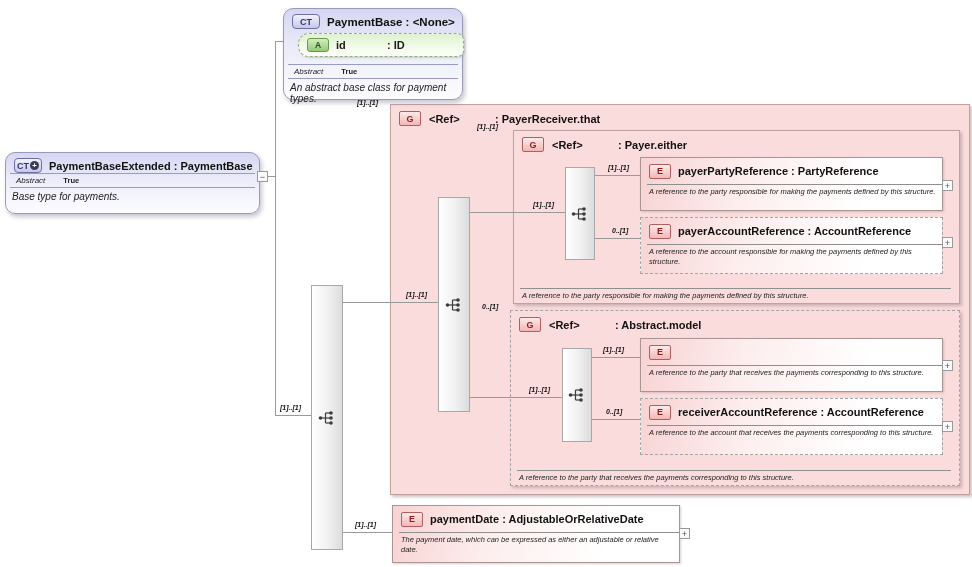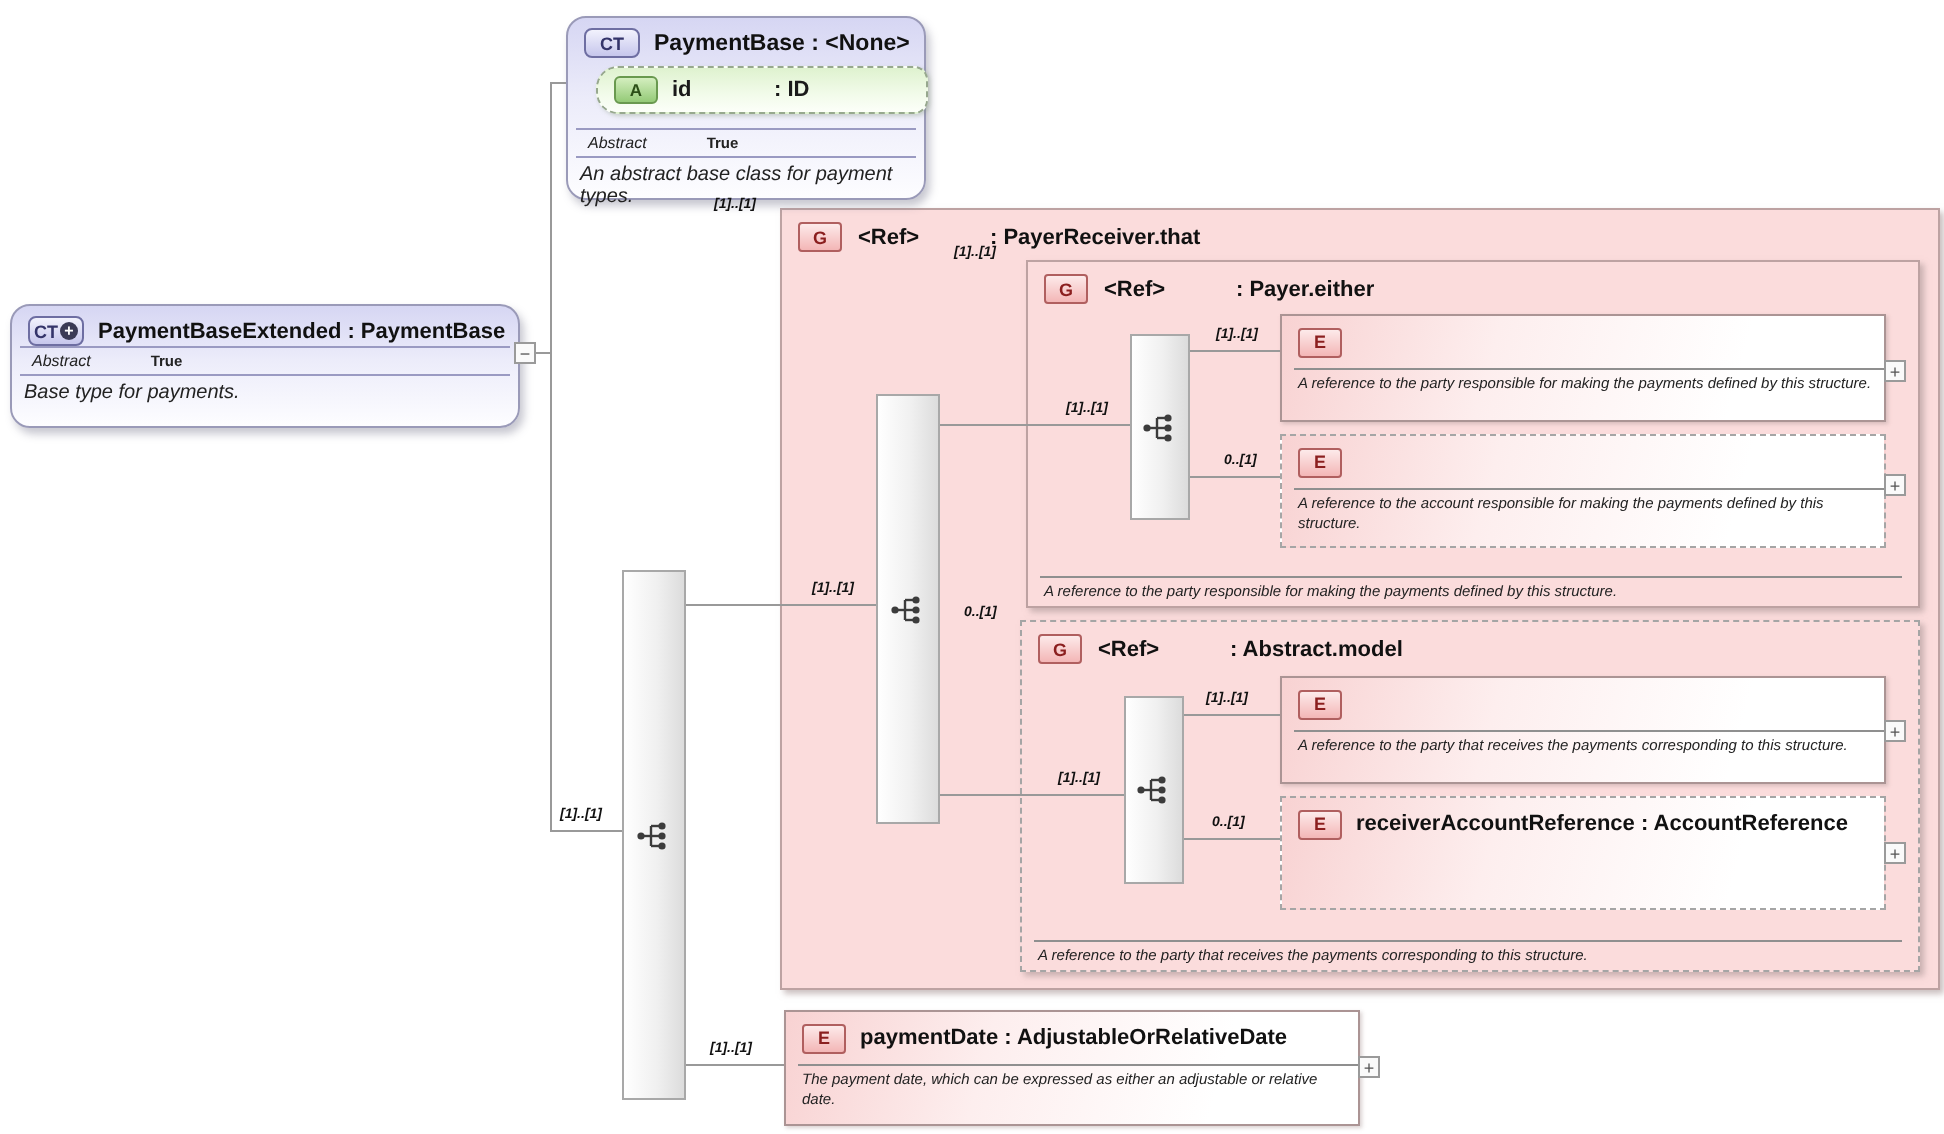--- a/index.html
+++ b/index.html
@@ -14,21 +14,21 @@
   .card{position:absolute;font-size:7px;font-style:italic;font-weight:bold;color:#111;
         white-space:nowrap;letter-spacing:0px;}
 
   
   .ctbox{position:absolute;border:1px solid #9a9ab8;border-radius:10px;
          background:linear-gradient(180deg,#d6d6f3 0%,#ecectb 40%,#fbfbff 100%);
          background:linear-gradient(180deg,#d6d6f3 0%,#ececfa 45%,#fdfdff 100%);
          box-shadow:2px 3px 4px rgba(130,130,150,.45);}
   .ct-hdr{display:flex;align-items:center;gap:7px;padding:5px 8px 0 8px;
           font-weight:bold;font-size:11.5px;color:#111;white-space:nowrap;}
-  .ct-meta{display:flex;align-items:flex-end;gap:30px;margin:0 4px;padding:2px 6px;
+  .ct-meta{display:flex;align-items:flex-end;gap:18px;margin:0 4px;padding:2px 6px;
            border-top:1px solid #9a9ac2;border-bottom:1px solid #9a9ac2;font-size:8px;}
   .ct-meta .lbl{font-style:italic;color:#222;}
   .ct-meta .val{font-weight:bold;font-size:7.5px;color:#222;}
   .ct-desc{padding:3px 8px 0 6px;font-style:italic;font-size:10px;color:#222;}
 
   
   .attr{display:flex;align-items:center;gap:7px;height:22px;width:148px;
         margin:4px 0 7px 14px;padding:0 8px;
         border:1px dashed #97a88e;border-radius:11px 7px 7px 11px;
         background:linear-gradient(180deg,#dff2cf 0%,#f2fbea 60%,#fcfff9 100%);
@@ -208,43 +208,46 @@
       <span class="val">True</span>
     </div>
     <div class="ct-desc">Base type for payments.</div>
   </div>
 
   <div class="togglebtn" style="left:257px;top:171px;">−</div>
 
   <div class="el" style="left:640px;top:157px;width:301px;height:52px;">
     <div class="el-title">
       <span class="badge badge-ge">E</span>
+      <span>payerPartyReference : PartyReference</span>
     </div>
     <div class="el-desc">A reference to the party responsible for making the payments defined by this structure.</div>
   </div>
 
   <div class="el dashed" style="left:640px;top:217px;width:301px;height:55px;">
     <div class="el-title">
       <span class="badge badge-ge">E</span>
+      <span>payerAccountReference : AccountReference</span>
     </div>
     <div class="el-desc">A reference to the account responsible for making the payments defined by this structure.</div>
   </div>
 
   <div class="el" style="left:640px;top:338px;width:301px;height:52px;">
     <div class="el-title">
       <span class="badge badge-ge">E</span>
     </div>
     <div class="el-desc">A reference to the party that receives the payments corresponding to this structure.</div>
   </div>
 
   <div class="el dashed" style="left:640px;top:398px;width:301px;height:55px;">
     <div class="el-title">
       <span class="badge badge-ge">E</span>
       <span>receiverAccountReference : AccountReference</span>
     </div>
+    <div class="el-desc">A reference to the account that receives the payments corresponding to this structure.</div>
   </div>
 
   <div class="el" style="left:392px;top:505px;width:286px;height:56px;">
     <div class="el-title">
       <span class="badge badge-ge">E</span>
       <span>paymentDate : AdjustableOrRelativeDate</span>
     </div>
     <div class="el-desc">The payment date, which can be expressed as either an adjustable or relative date.</div>
   </div>
 

